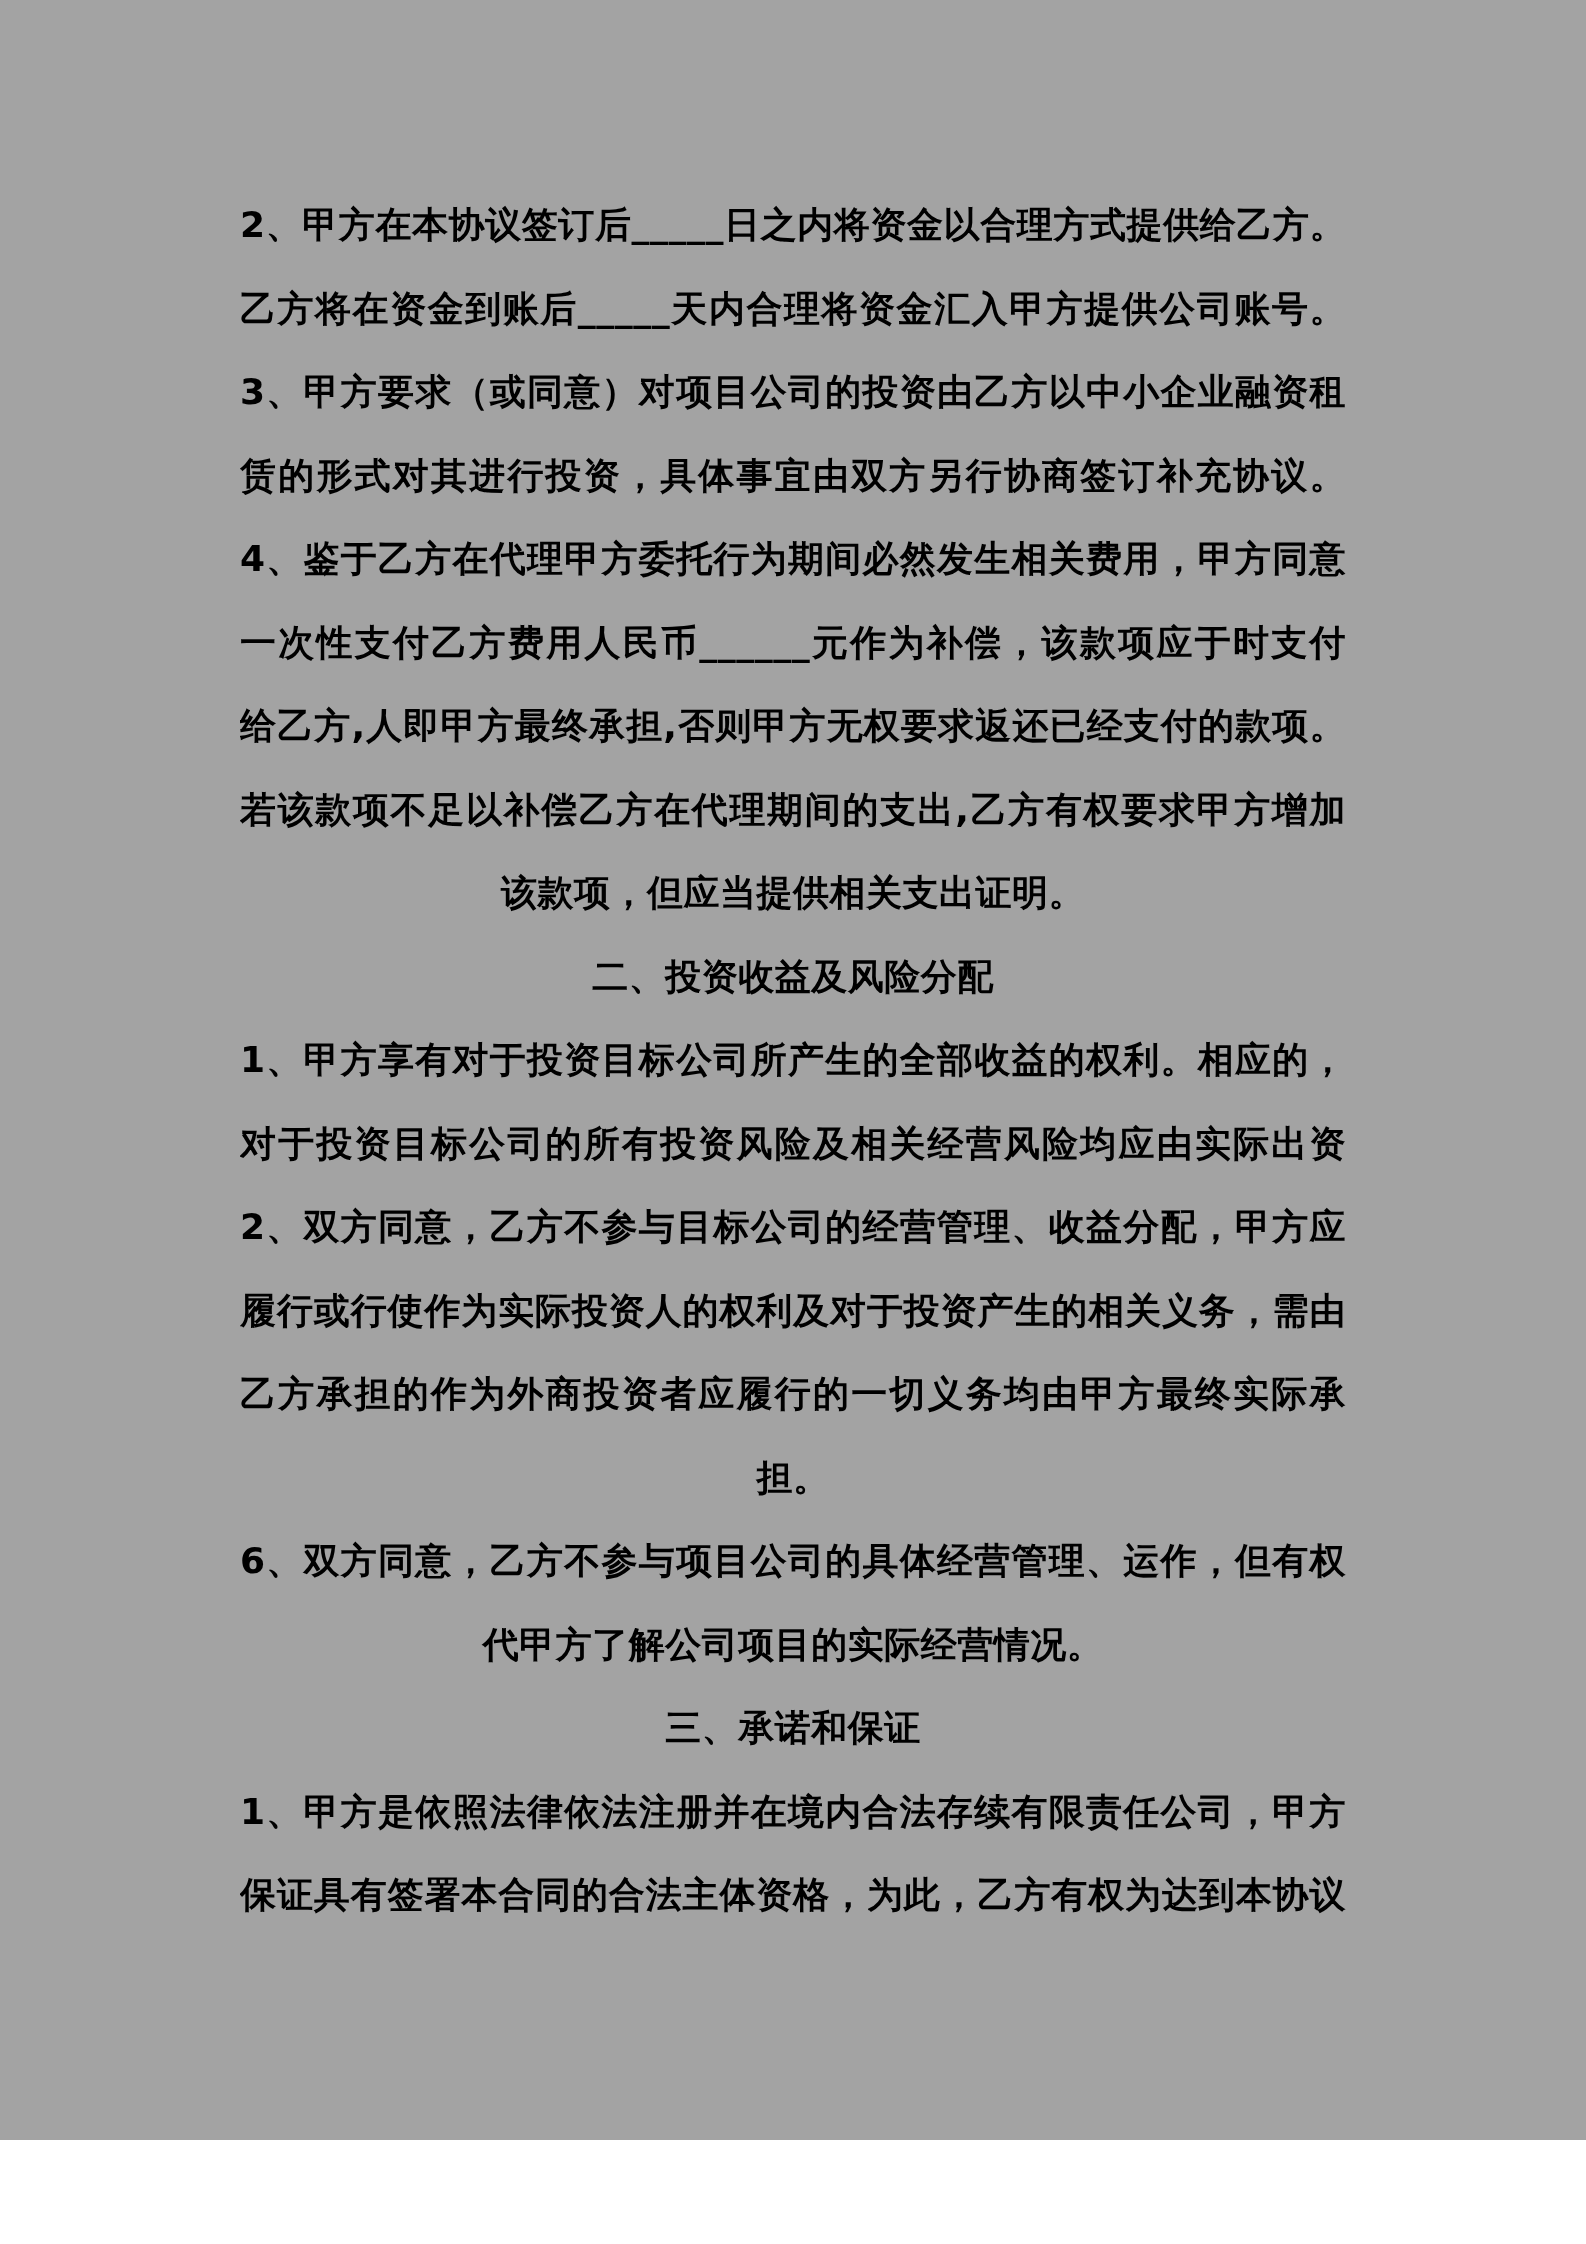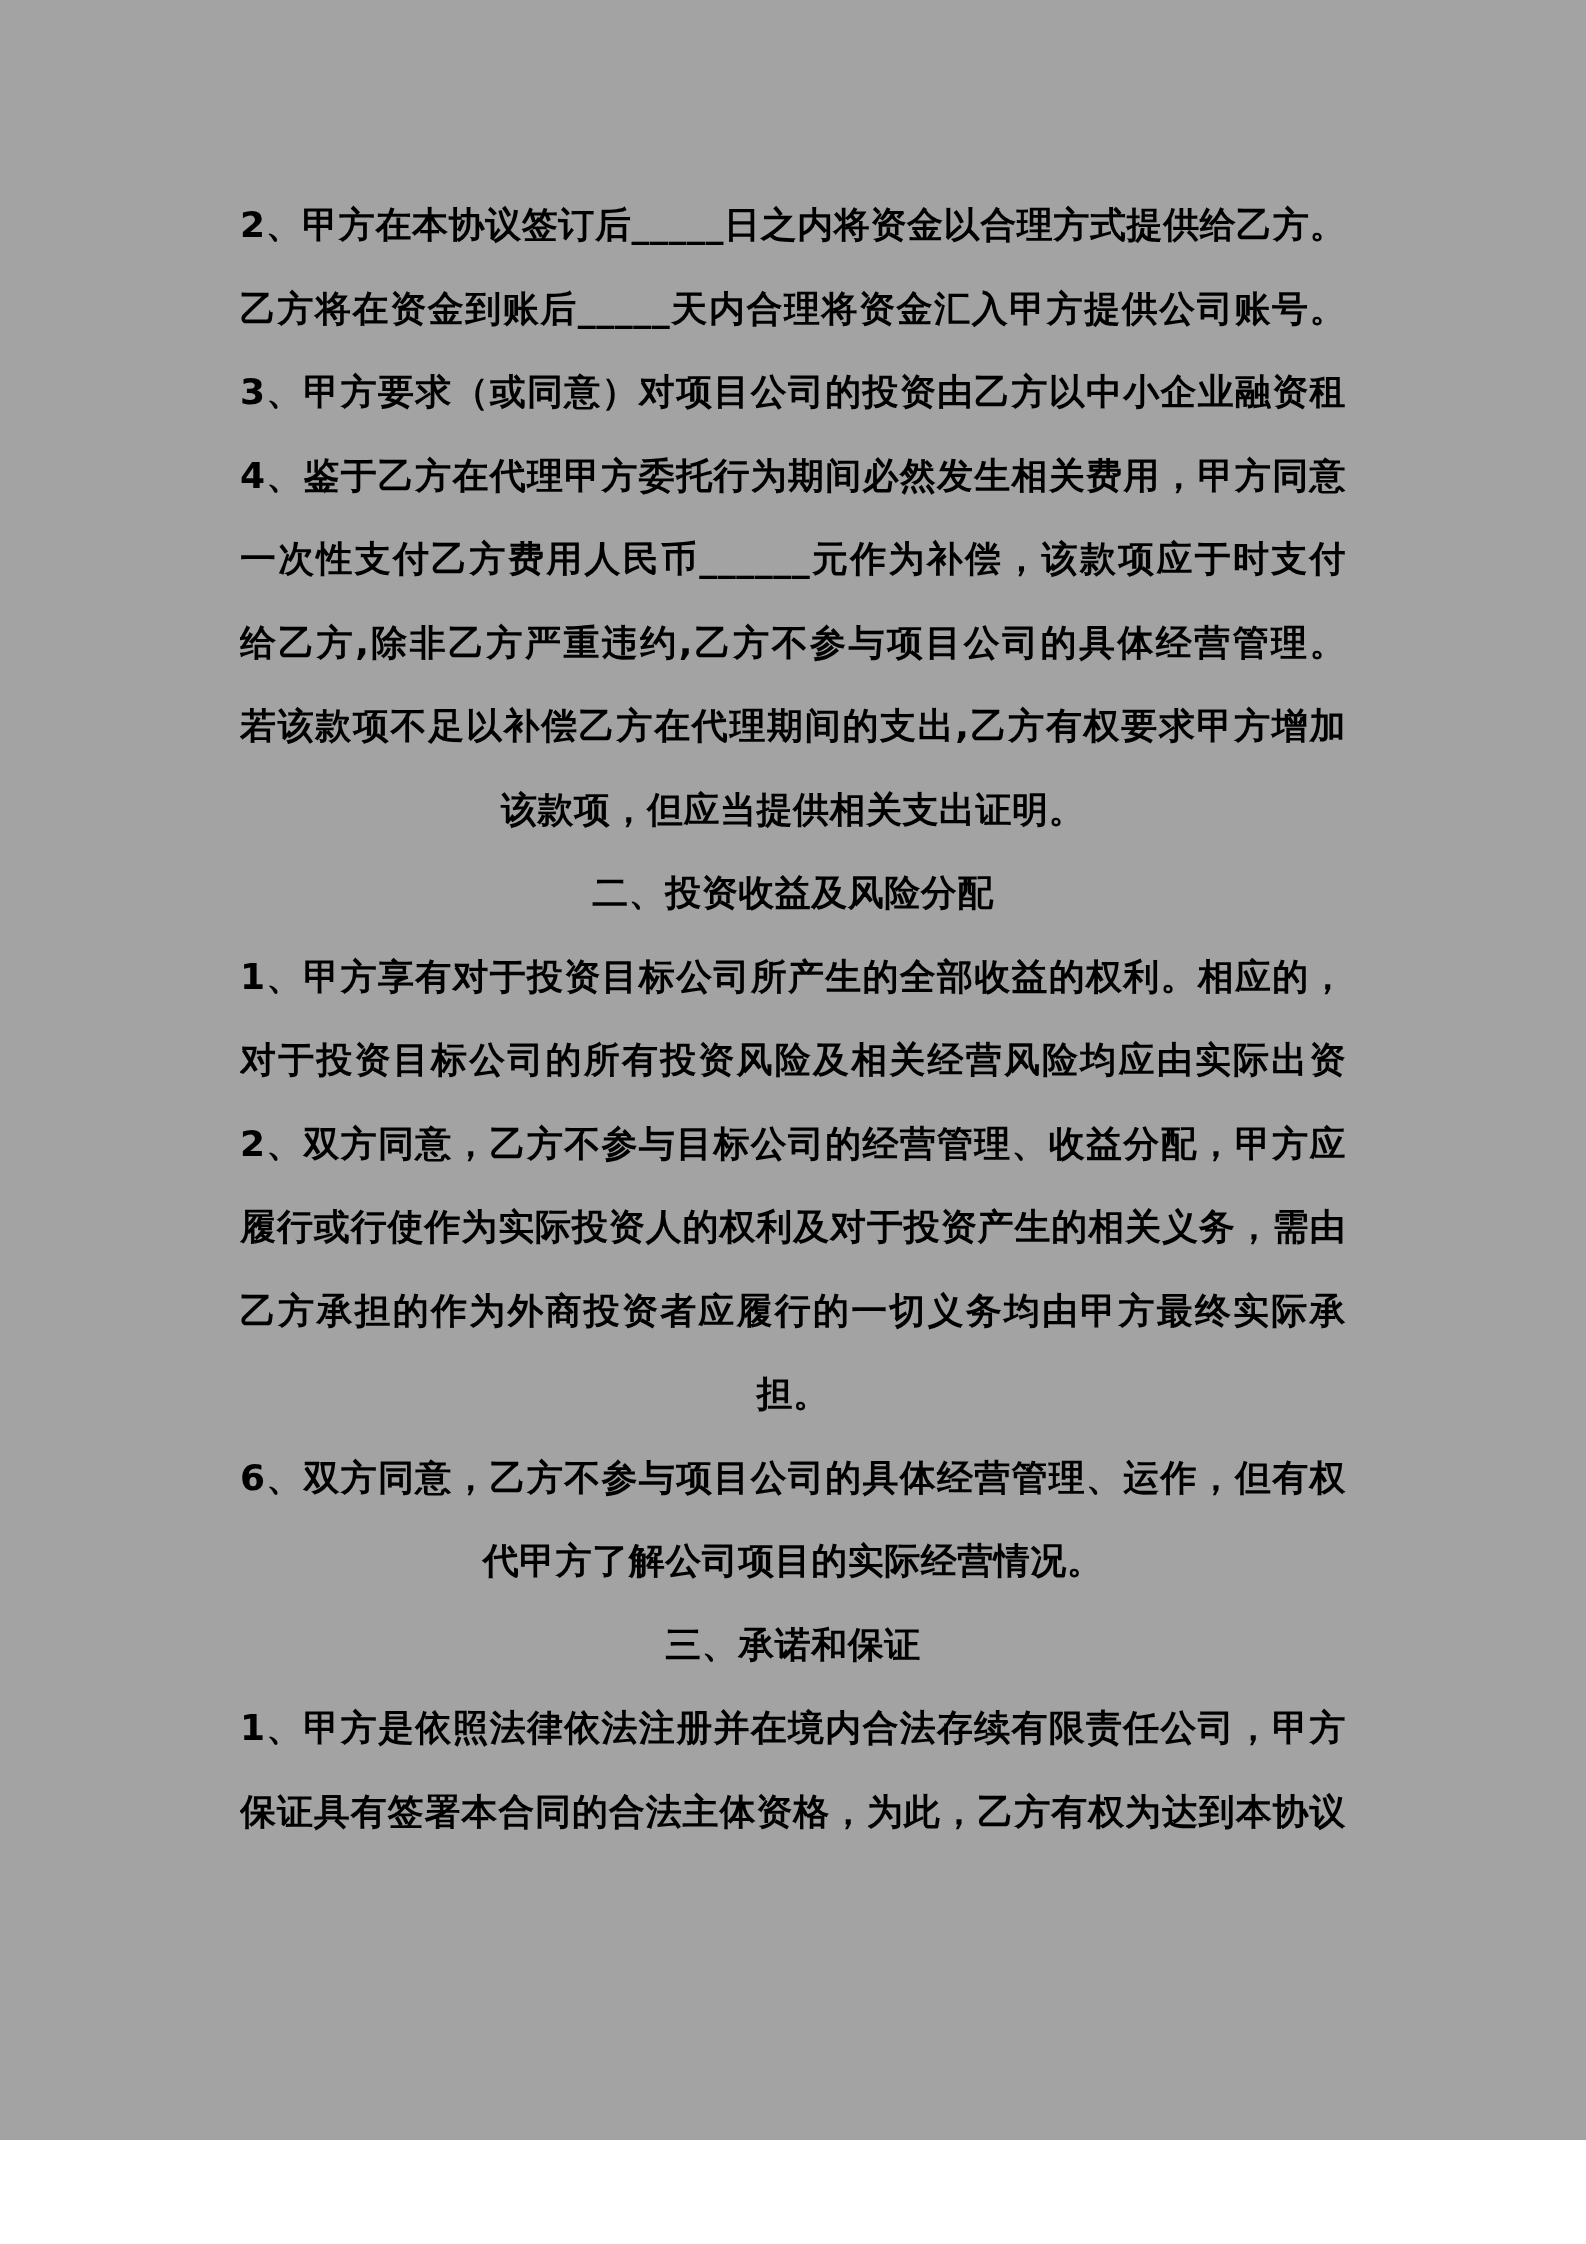--- a/index.html
+++ b/index.html
@@ -41,23 +41,24 @@
   }
 </style>
 </head>
 <body>
 
 <div class="page">
   <div class="doc">
     <div class="doc-line j">2、甲方在本协议签订后_____日之内将资金以合理方式提供给乙方。</div>
     <div class="doc-line j">乙方将在资金到账后_____天内合理将资金汇入甲方提供公司账号。</div>
     <div class="doc-line j">3、甲方要求（或同意）对项目公司的投资由乙方以中小企业融资租</div>
+    <div class="doc-line j">赁的形式对其进行投资，具体事宜由双方另行协商签订补充协议。</div>
     <div class="doc-line j">4、鉴于乙方在代理甲方委托行为期间必然发生相关费用，甲方同意</div>
     <div class="doc-line j">一次性支付乙方费用人民币______元作为补偿，该款项应于时支付</div>
-    <div class="doc-line j">给乙方,除非乙方严重违约,乙方不参与项目公司的具体经营管理。</div>
+    <div class="doc-line j">给乙方,人即甲方最终承担,否则甲方无权要求返还已经支付的款项。</div>
     <div class="doc-line j">若该款项不足以补偿乙方在代理期间的支出,乙方有权要求甲方增加</div>
     <div class="doc-line">该款项，但应当提供相关支出证明。</div>
     <div class="doc-line">二、投资收益及风险分配</div>
     <div class="doc-line j">1、甲方享有对于投资目标公司所产生的全部收益的权利。相应的，</div>
     <div class="doc-line j">对于投资目标公司的所有投资风险及相关经营风险均应由实际出资</div>
     <div class="doc-line j">2、双方同意，乙方不参与目标公司的经营管理、收益分配，甲方应</div>
     <div class="doc-line j">履行或行使作为实际投资人的权利及对于投资产生的相关义务，需由</div>
     <div class="doc-line j">乙方承担的作为外商投资者应履行的一切义务均由甲方最终实际承</div>
     <div class="doc-line">担。</div>
     <div class="doc-line j">6、双方同意，乙方不参与项目公司的具体经营管理、运作，但有权</div>

